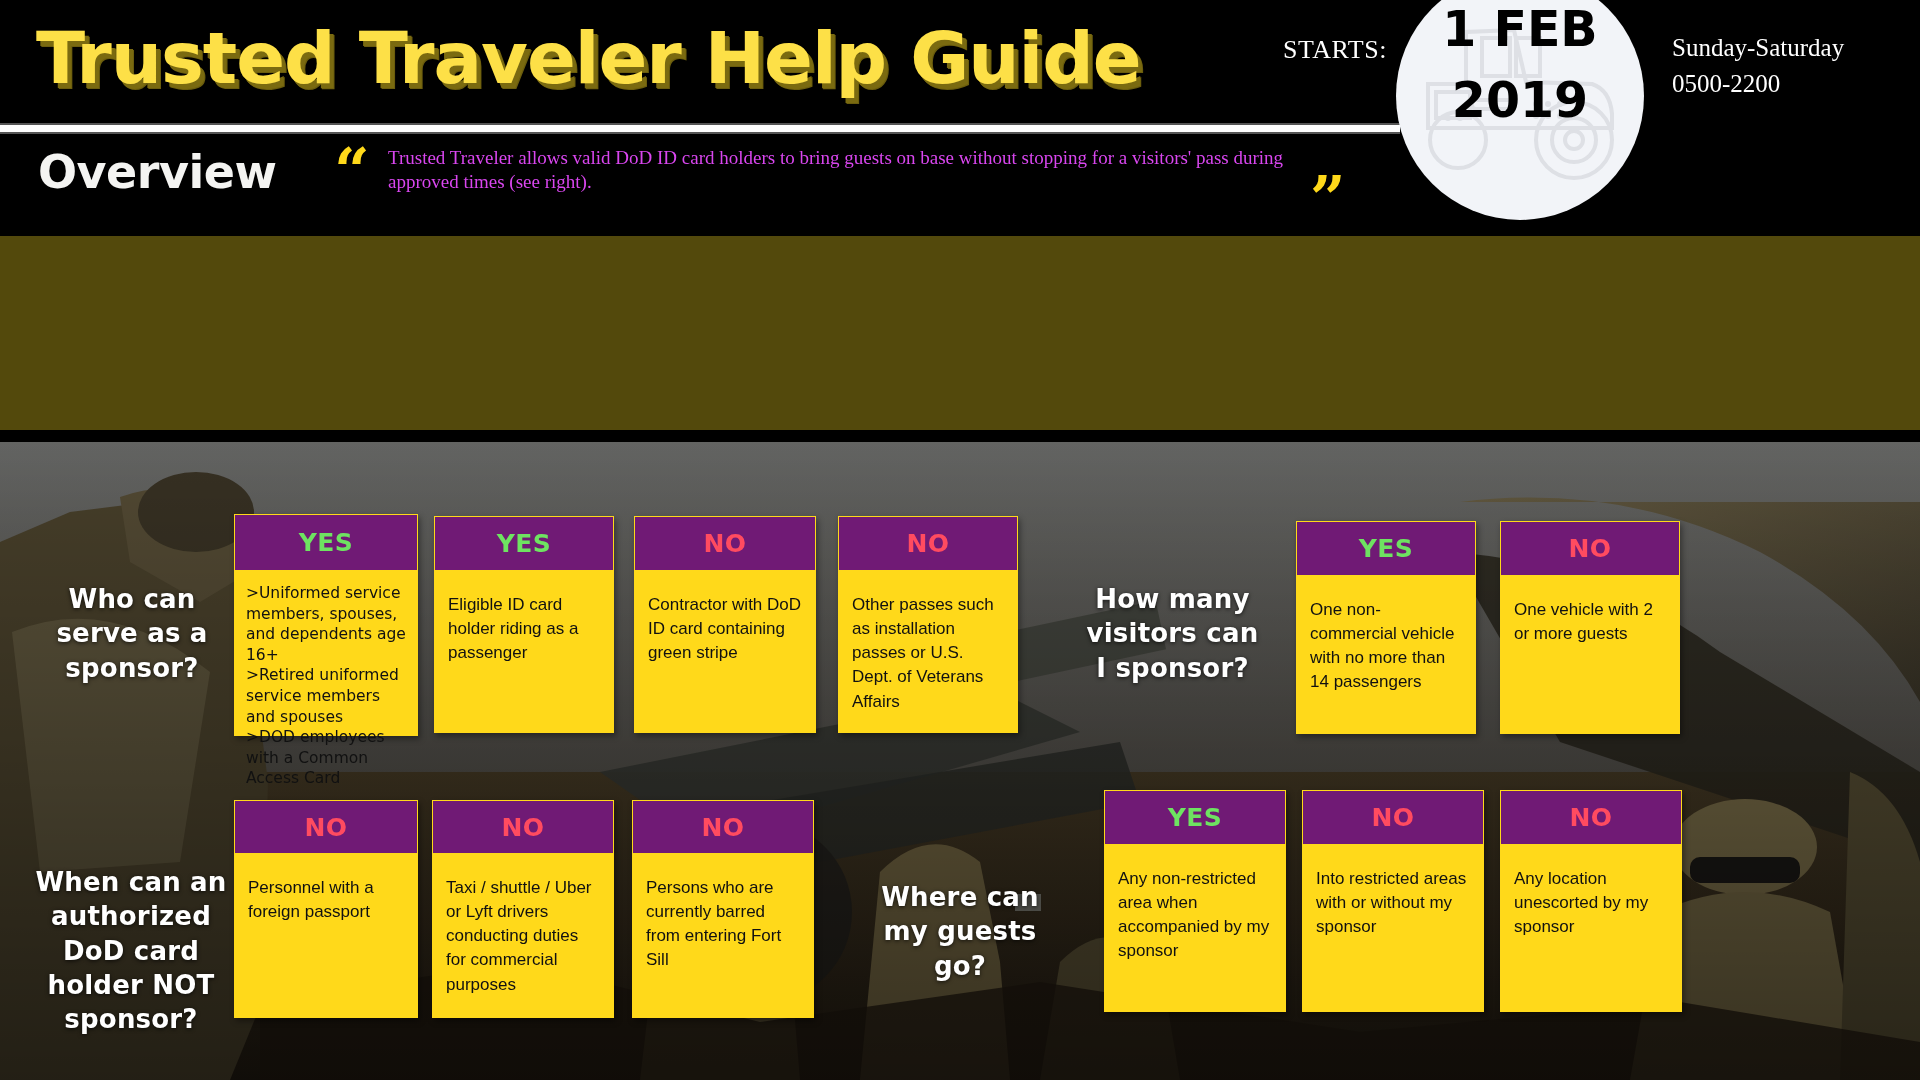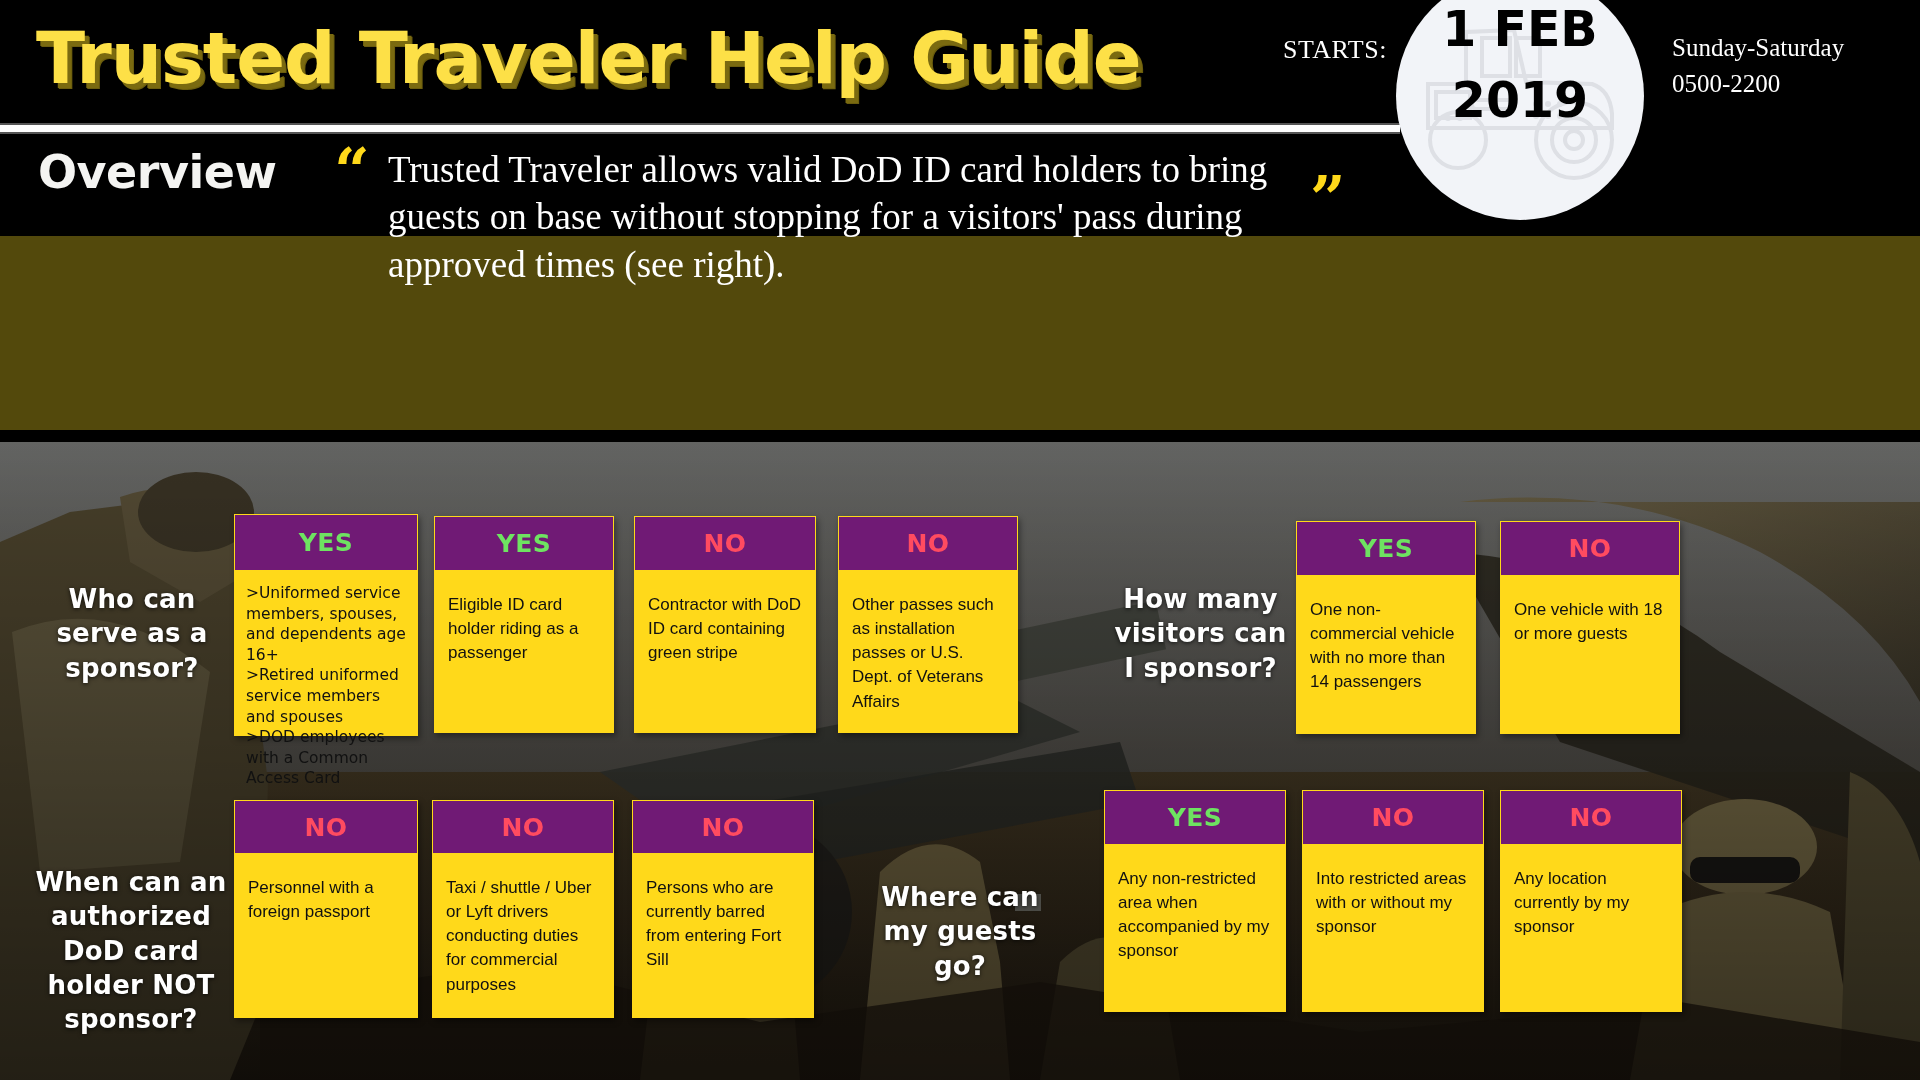--- a/index.html
+++ b/index.html
@@ -80,23 +80,23 @@
     line-height: 1;
   }
   .quote-open { left: 334px; top: 140px; }
   .quote-close { left: 1310px; top: 168px; }
   .overview-text {
     position: absolute;
     left: 388px;
     top: 146px;
     width: 940px;
     font-family: "Liberation Serif", serif;
-    font-size: 37px;
+    font-size: 19px;
     line-height: 1.28;
-    color: #ffffff;
+    color: #d946ef;
   }
   
   .date-badge {
     position: absolute;
     left: 1396px;
     top: -28px;
     width: 248px;
     height: 248px;
     border-radius: 50%;
     background: #f2f4f8;
@@ -196,21 +196,21 @@
     font-weight: bold;
     font-size: 26px;
     line-height: 1.32;
     color: #ffffff;
     text-align: center;
     letter-spacing: 0.2px;
     z-index: 3;
     text-shadow: 0 1px 4px rgba(0,0,0,.75);
   }
   #q-0 { left: 32px;  top: 582px; width: 200px; }
-  #q-1 { left: 1080px; top: 582px; width: 185px; margin-left: 28px; }
+  #q-1 { left: 1080px; top: 582px; width: 185px; }
   #q-2 { left: 20px;  top: 865px; width: 222px; }
   #q-3 { left: 860px; top: 880px; width: 200px; }
 
   
   .card {
     position: absolute;
     background: #ffd91a;
     z-index: 3;
     box-shadow: 2px 3px 6px rgba(0,0,0,0.4);
   }
@@ -413,21 +413,21 @@
     <div class="card-body">Other passes such as installation passes or U.S. Dept. of Veterans Affairs</div>
   </div>
 
   <div class="card" style="left:1296px; top:521px; width:180px; height:213px;">
     <div class="card-head yes" style="height:55px;">YES</div>
     <div class="card-body">One non-commercial vehicle with no more than 14 passengers</div>
   </div>
 
   <div class="card" style="left:1500px; top:521px; width:180px; height:213px;">
     <div class="card-head no" style="height:55px;">NO</div>
-    <div class="card-body">One vehicle with 18 or more guests</div>
+    <div class="card-body">One vehicle with 2 or more guests</div>
   </div>
 
   <div class="card" style="left:234px; top:800px; width:184px; height:218px;">
     <div class="card-head no" style="height:54px;">NO</div>
     <div class="card-body">Personnel with a foreign passport</div>
   </div>
 
   <div class="card" style="left:432px; top:800px; width:182px; height:218px;">
     <div class="card-head no" style="height:54px;">NO</div>
     <div class="card-body">Taxi / shuttle / Uber or Lyft drivers conducting duties for commercial purposes</div>
@@ -443,16 +443,16 @@
     <div class="card-body">Any non-restricted area when accompanied by my sponsor</div>
   </div>
 
   <div class="card" style="left:1302px; top:790px; width:182px; height:222px;">
     <div class="card-head no" style="height:55px;">NO</div>
     <div class="card-body">Into restricted areas with or without my sponsor</div>
   </div>
 
   <div class="card" style="left:1500px; top:790px; width:182px; height:222px;">
     <div class="card-head no" style="height:55px;">NO</div>
-    <div class="card-body">Any location currently by my sponsor</div>
+    <div class="card-body">Any location unescorted by my sponsor</div>
   </div>
 
 </div>
 
 </body></html>

